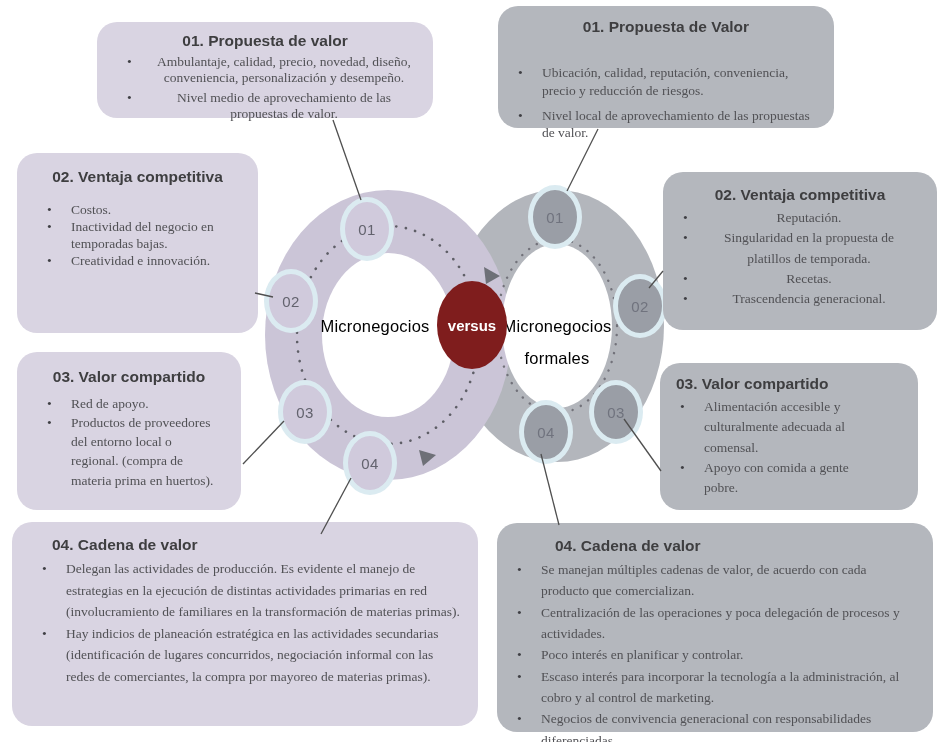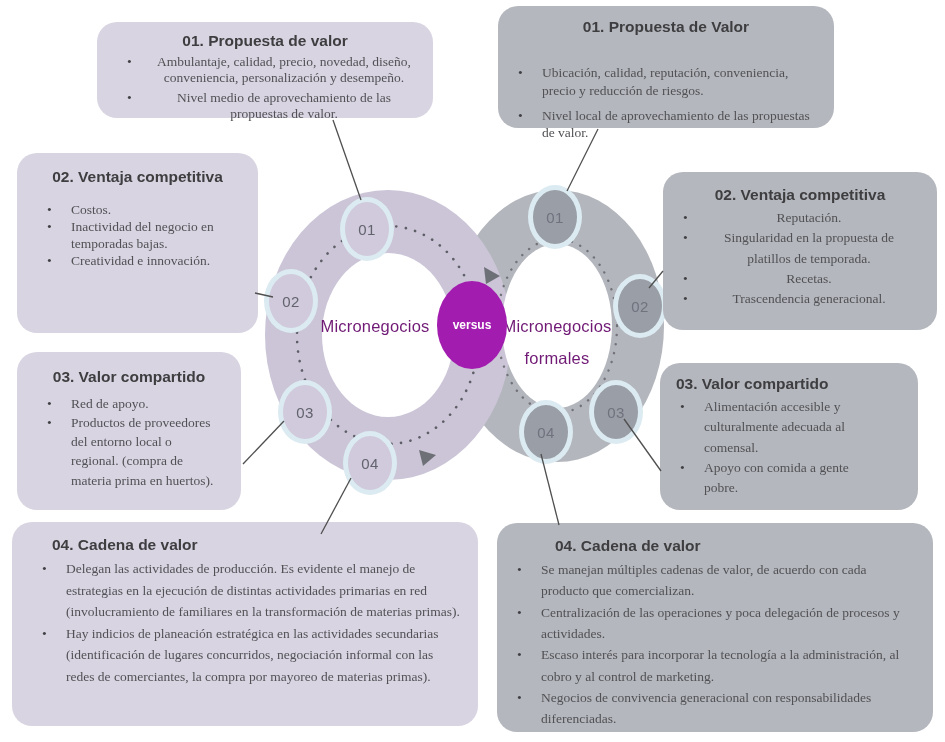--- a/index.html
+++ b/index.html
@@ -22,26 +22,26 @@
          display:flex;align-items:center;justify-content:center;
          font-size:15px;letter-spacing:.5px;}
   .badge.lav{background:#d0cadc;color:#63636e;}
   .badge.gry{background:#9a9ea6;color:#70737e;}
   #badge-l1{left:340px;top:197px;} #badge-l2{left:264px;top:269px;}
   #badge-l3{left:278px;top:380px;} #badge-l4{left:343px;top:431px;}
   #badge-r1{left:528px;top:185px;} #badge-r2{left:613px;top:274px;}
   #badge-r3{left:589px;top:380px;} #badge-r4{left:519px;top:400px;}
 
   
-  .circle-label{position:absolute;width:170px;text-align:center;color:#701a75;
+  .circle-label{position:absolute;width:170px;text-align:center;color:#000000;
                 font-size:16.5px;letter-spacing:.2px;line-height:32px;}
   #label-left{left:290px;top:310px;}
   #label-right{left:472px;top:310px;}
   #versus{position:absolute;left:437px;top:281px;width:70px;height:88px;border-radius:50%;
-          background:#a21caf;color:#ffffff;font-weight:bold;font-size:12px;
+          background:#7f1d1d;color:#ffffff;font-weight:bold;font-size:15px;
           display:flex;align-items:center;justify-content:center;}
 
   
   .box{position:absolute;border-radius:20px;box-sizing:border-box;padding:8px 10px 6px 10px;}
   .box.lav{background:#d9d4e2;}
   .box.gry{background:#b4b7bd;}
   .box h3{margin:2px 0 2px 0;font-size:15.5px;color:#3e3e40;text-align:center;
           font-family:"Liberation Sans",sans-serif;}
   .box h3.left{text-align:left;}
   .box ul{margin:4px 0 0 0;padding:0 6px 0 18px;list-style:none;
@@ -181,20 +181,21 @@
       <li>Delegan las actividades de producción. Es evidente el manejo de estrategias en la ejecución de distintas actividades primarias en red (involucramiento de familiares en la transformación de materias primas).</li>
       <li>Hay indicios de planeación estratégica en las actividades secundarias (identificación de lugares concurridos, negociación informal con las redes de comerciantes, la compra por mayoreo de materias primas).</li>
     </ul>
   </div>
 
   <div class="box gry" id="box-r4">
     <h3 class="left">04. Cadena de valor</h3>
     <ul>
       <li>Se manejan múltiples cadenas de valor, de acuerdo con cada producto que comercializan.</li>
       <li>Centralización de las operaciones y poca delegación de procesos y actividades.</li>
+      <li>Poco interés en planificar y controlar.</li>
       <li>Escaso interés para incorporar la tecnología a la administración, al cobro y al control de marketing.</li>
       <li>Negocios de convivencia generacional con responsabilidades diferenciadas.</li>
     </ul>
   </div>
 
   <svg class="svg-layer" viewBox="0 0 945 742">
     <g stroke="#4f4f4f" stroke-width="1.3">
       <line x1="333" y1="120" x2="361" y2="200"></line>
       <line x1="598" y1="129" x2="567" y2="191"></line>
       <line x1="255" y1="293" x2="273" y2="297"></line>

